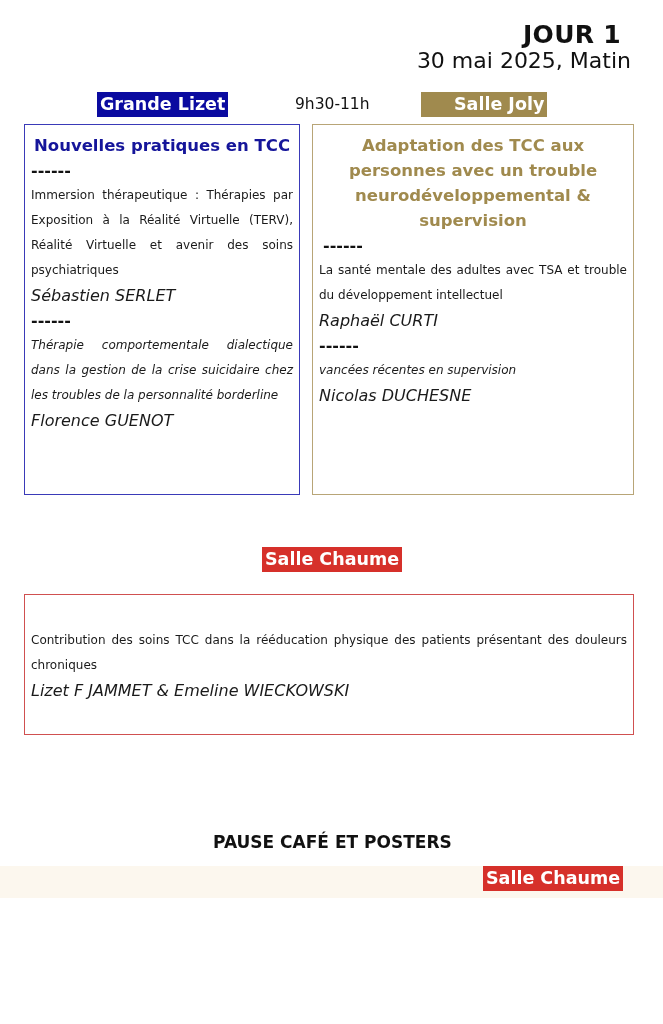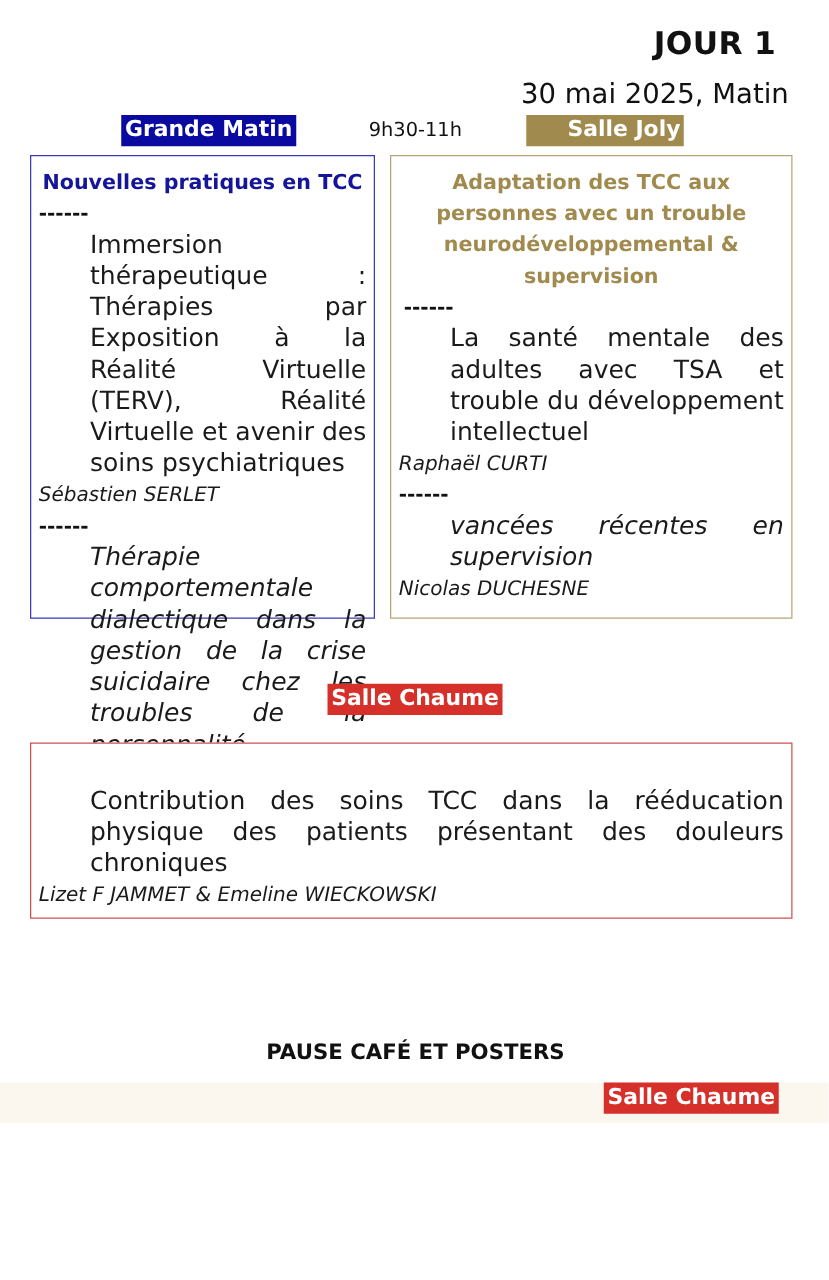--- a/index.html
+++ b/index.html
@@ -6,21 +6,21 @@
     body {
       width: 663px; height: 1024px; position: relative; overflow: hidden;
       font-family: "DejaVu Sans", sans-serif; color: #1a1a1a;
     }
     .abs { position: absolute; }
     #day-title {
       right: 42px; top: 20px; font-size: 25px; font-weight: bold; letter-spacing: 0.3px;
       color: #111;
     }
     #day-date {
-      right: 32px; top: 63px; font-size: 22px; color: #111; font-weight: normal;
+      right: 32px; top: 48px; font-size: 22px; color: #111; font-weight: normal;
     }
     .room-badge {
       color: #fff; font-weight: bold; font-size: 17.5px; padding: 2px 3px 3px 3px; line-height: 20px;
       white-space: nowrap;
     }
     #room-grande { left: 97px; top: 92px; background: #0a0aa0; }
     #room-joly { left: 421px; top: 92px; background: #a08a4e; padding-left: 33px; }
     #time-slot { left: 295px; top: 95px; font-size: 15.5px; color: #111; }
 
     .box { background: #fff; box-sizing: border-box; }
@@ -37,21 +37,21 @@
       border: 1.5px solid #d05050; padding: 8px 6px 6px 6px;
     }
     .box-title {
       text-align: center; font-weight: bold; font-size: 16.5px; line-height: 25px;
     }
     #box-grande .box-title { color: #15159a; }
     #box-joly .box-title { color: #a08a4e; }
     #box-chaume .box-title { color: #d6302a; text-decoration: underline; }
     .sep { font-weight: bold; font-size: 16px; line-height: 25px; color: #111; }
     .talk {
-      font-size: 20px; line-height: 25px; text-align: justify; color: #1a1a1a; margin-left: 41px;
+      font-size: 12px; line-height: 25px; text-align: justify; color: #1a1a1a;
     }
     .talk.italic, .speaker { font-style: italic; }
     .speaker { font-size: 16px; line-height: 25px; color: #1a1a1a; }
     .spacer { height: 25px; }
 
     #chaume-badge { left: 262px; top: 547px; background: #d6302a; }
 
     #pause-bar {
       left: 0; top: 866px; width: 663px; height: 32px; background: #fcf7ee;
     }
@@ -59,21 +59,21 @@
       left: 213px; top: 832px; font-size: 17px; font-weight: bold; color: #111;
     }
     #pause-badge { left: 483px; top: 866px; background: #d6302a; }
   </style>
 </head>
 <body>
 
 <div class="abs" id="day-title">JOUR 1</div>
 <div class="abs" id="day-date">30 mai 2025, Matin</div>
 
-<div class="abs room-badge" id="room-grande">Grande Matin</div>
+<div class="abs room-badge" id="room-grande">Grande Lizet</div>
 <div class="abs" id="time-slot">9h30-11h</div>
 <div class="abs room-badge" id="room-joly">Salle Joly</div>
 
 <div class="abs box" id="box-grande">
   <div class="box-title">Nouvelles pratiques en TCC</div>
   <div class="sep">------</div>
   <div class="talk">Immersion thérapeutique : Thérapies par Exposition à la Réalité Virtuelle (TERV), Réalité Virtuelle et avenir des soins psychiatriques</div>
   <div class="speaker">Sébastien SERLET</div>
   <div class="sep">------</div>
   <div class="talk italic">Thérapie comportementale dialectique dans la gestion de la crise suicidaire chez les troubles de la personnalité borderline</div>

